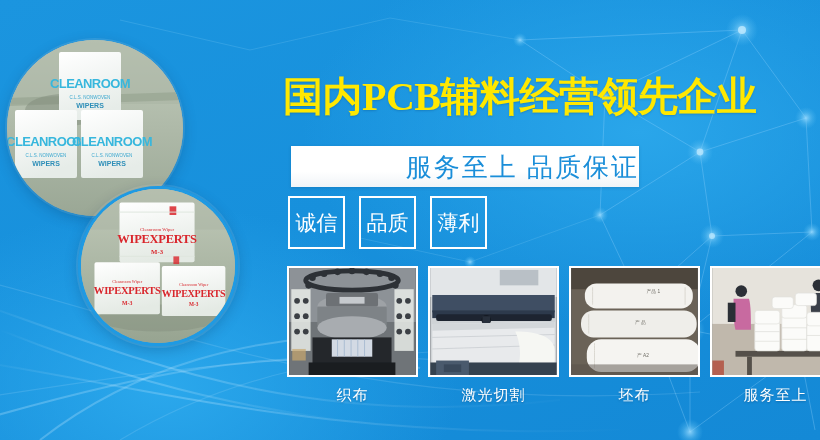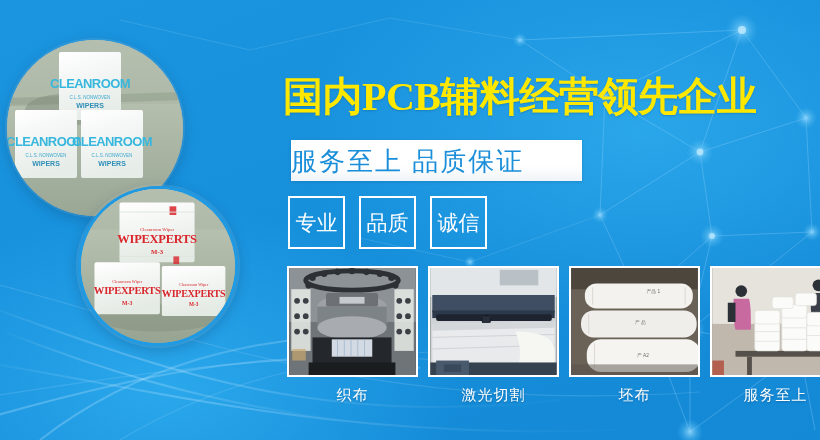--- a/index.html
+++ b/index.html
@@ -53,26 +53,26 @@
     color: #ffe800;
     letter-spacing: -0.5px;
     white-space: nowrap;
     text-shadow: 0 1px 2px rgba(0,60,110,0.25);
     font-family: Liberation Serif, serif;
   }
 
   
   .subtitle-bar {
     position: absolute;
-    left: 291px; top: 140px;
-    width: 291px; height: 41px;
+    left: 291px; top: 146px;
+    width: 348px; height: 41px;
     background: linear-gradient(180deg, #ffffff 0%, #ffffff 62%, #f0f4f7 100%);
     display: flex;
     align-items: center;
-    justify-content: flex-start;
+    justify-content: flex-end;
     box-shadow: 0 1px 3px rgba(0,45,90,0.18);
   }
   .subtitle-bar .txt {
     font-size: 26px;
     line-height: 30px;
     color: #1a8ed9;
     letter-spacing: 2px;
     white-space: nowrap;
   }
 
@@ -293,23 +293,23 @@
     </svg>
   </div>
 
   <div class="headline">国内PCB辅料经营领先企业</div>
 
   <div class="subtitle-bar">
     <span class="txt">服务至上 品质保证</span>
   </div>
 
   <div class="tags">
-    <div class="tag">专业</div>
+    <div class="tag">诚信</div>
     <div class="tag">品质</div>
-    <div class="tag">诚信</div>
+    <div class="tag">薄利</div>
   </div>
 
   <div class="thumbs">
 
     <div class="thumb-cell">
       <div class="thumb-frame">
         <svg viewBox="0 0 131 111">
           <rect width="131" height="111" fill="#6f7478"></rect>
           <rect x="0" y="0" width="131" height="56" fill="#8d9297"></rect>
 

